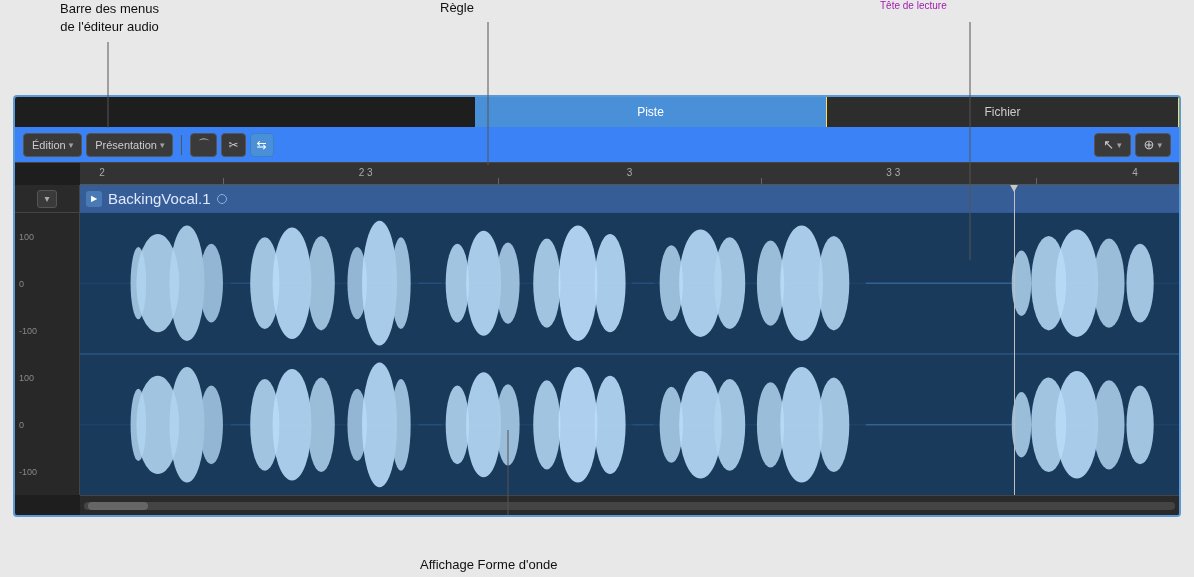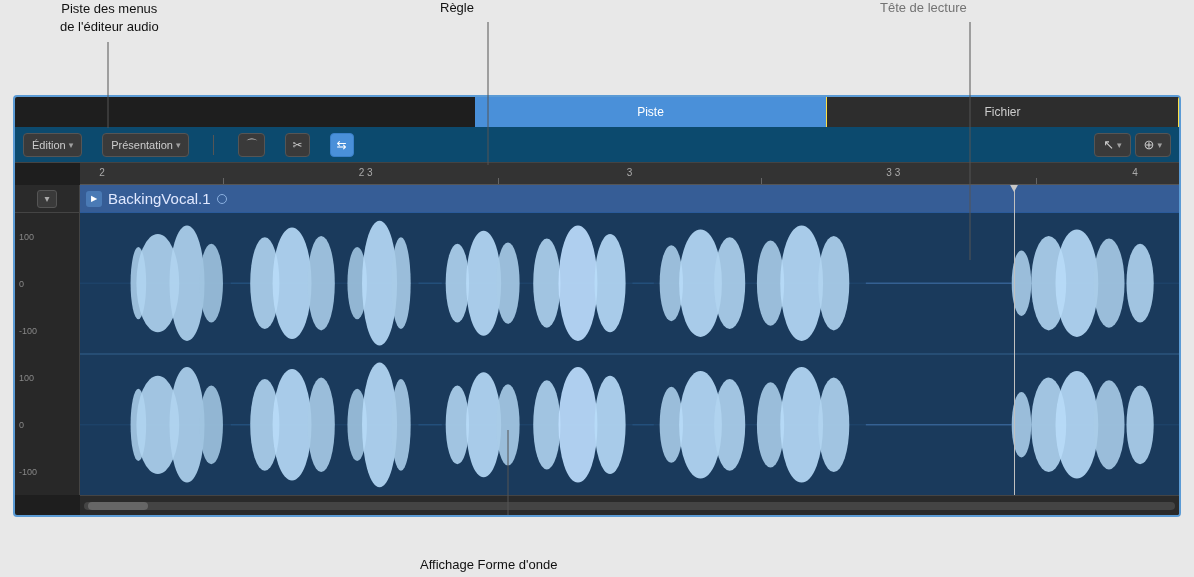--- a/index.html
+++ b/index.html
@@ -51,25 +51,25 @@
       color: #fff;
     }
 
     
     .toolbar {
       position: absolute;
       top: 30px;
       left: 0;
       right: 0;
       height: 36px;
-      background: #0c4a6e;
+      background: #3b82f6;
       border-bottom: 1px solid #444;
       display: flex;
       align-items: center;
-      gap: 20px;
+      gap: 4px;
       padding: 0 8px;
     }
     .toolbar-btn {
       background: #3a3a3a;
       border: 1px solid #555;
       border-radius: 4px;
       color: #ccc;
       font-size: 11px;
       padding: 3px 8px;
       cursor: pointer;
@@ -294,22 +294,22 @@
       left: 440px;
       text-align: left;
       font-size: 13px;
       color: #111;
     }
     .ann-tete {
       position: absolute;
       top: 0px;
       left: 880px;
       text-align: left;
-      font-size: 13px;
-      color: #737373;
+      font-size: 10px;
+      color: #a21caf;
     }
     .ann-forme {
       position: absolute;
       bottom: 5px;
       left: 420px;
       text-align: center;
       font-size: 13px;
       color: #111;
       margin-top: 28px;
     }
@@ -322,21 +322,21 @@
       width: 100%;
       height: 100%;
       pointer-events: none;
       z-index: 5;
     }
   </style>
 </head>
 <body>
 
 <div class="ann-barre">
-  <span style="white-space:pre-line;">Piste des menus
+  <span style="white-space:pre-line;">Barre des menus
 de l'éditeur audio</span>
 </div>
 <div class="ann-regle">
   <span>Règle</span>
 </div>
 <div class="ann-tete">
   <span>Tête de lecture</span>
 </div>
 <div class="ann-forme">
   <span>Affichage Forme d'onde</span>

